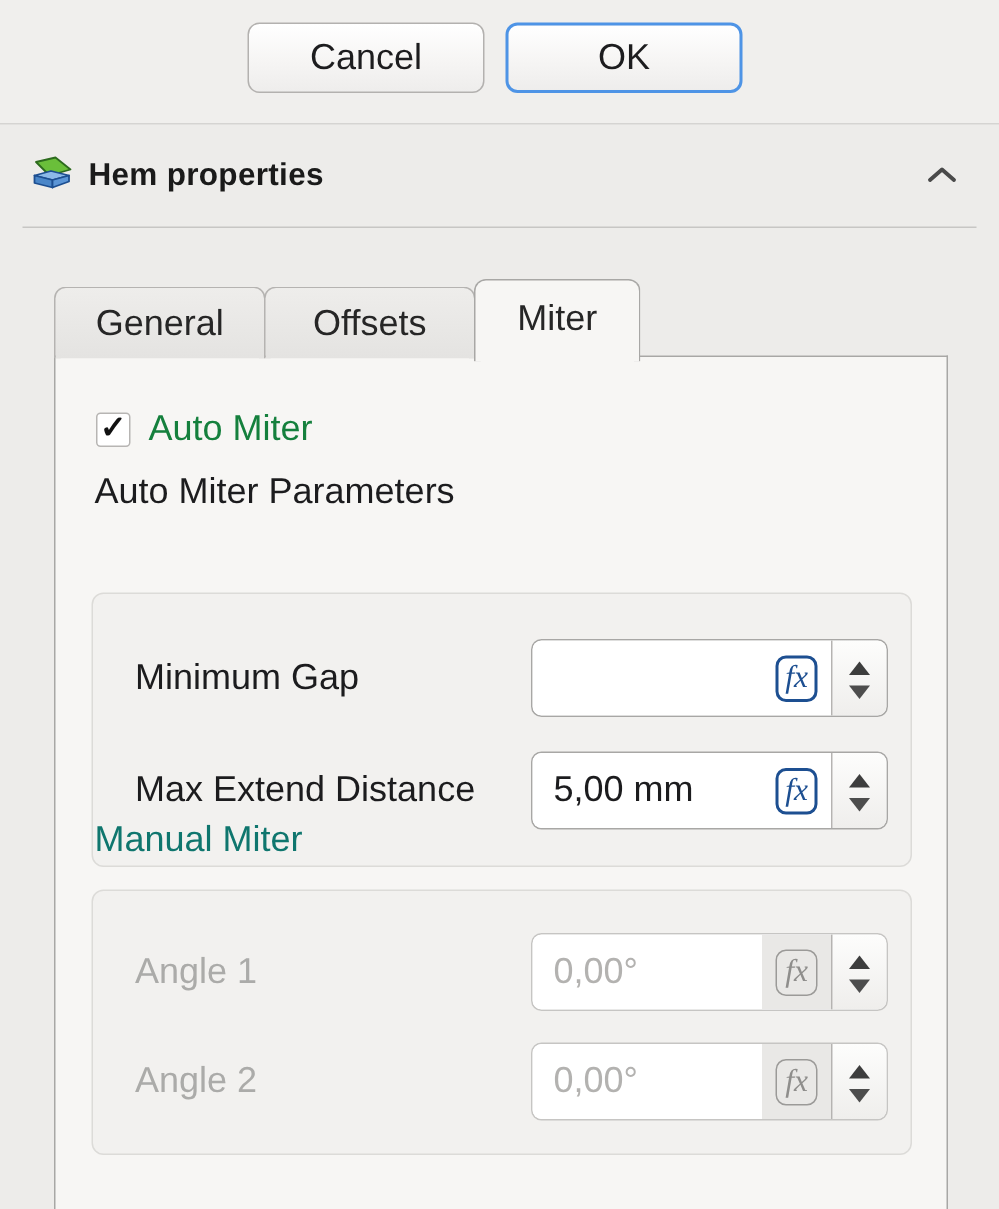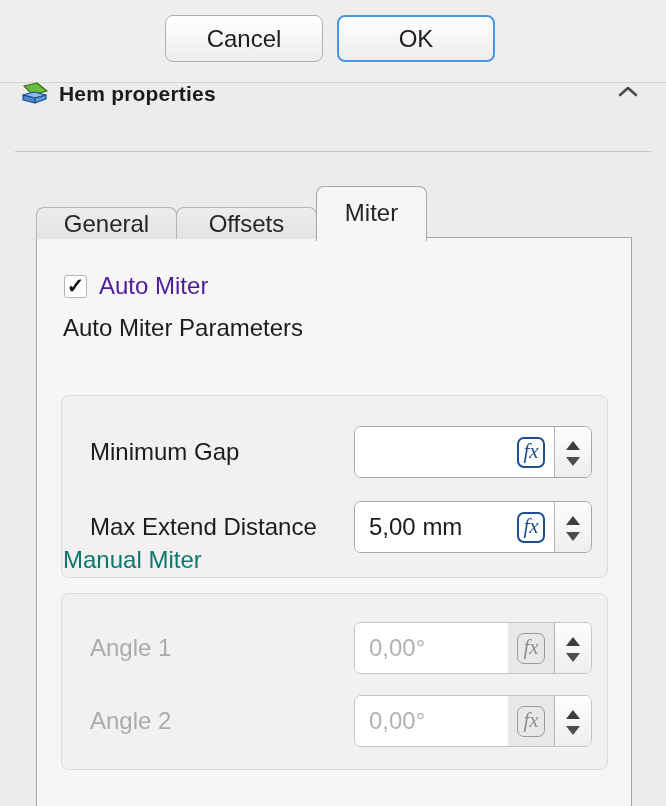--- a/index.html
+++ b/index.html
@@ -24,34 +24,34 @@
     display:flex;align-items:center;justify-content:center;
     box-sizing:border-box;cursor:default;
     font-family:"Liberation Sans", sans-serif;
   }
   .btn.cancel{left:165px;border:1.5px solid #b3b1af;}
   .btn.ok{left:337px;border:2px solid #4e94e6;}
 
   
   .section-header{
     position:absolute;top:82px;left:0;right:0;height:69px;
-    display:flex;padding:0 24px 0 20px;box-sizing:border-box;
+    display:flex;align-items:center;padding:0 24px 0 20px;box-sizing:border-box;
   }
   .hem-icon{width:28px;height:25px;margin-right:11px;display:inline-flex;}
   .section-title{font-size:21px;font-weight:bold;color:#1a1a1a;letter-spacing:.2px;}
   .chevron{margin-left:auto;display:inline-flex;padding:4px;}
   .section-divider{
     position:absolute;top:151px;left:15px;right:15px;height:0;
     border-top:1.5px solid #c7c6c4;
   }
 
   
   .tabs{position:absolute;left:36px;top:184px;height:55px;display:flex;align-items:flex-end;z-index:3;}
   .tab{
-    box-sizing:border-box;height:32px;
+    box-sizing:border-box;height:48px;
     border:1.5px solid #b5b3b1;border-bottom:none;
     border-radius:8px 8px 0 0;
     background:linear-gradient(180deg,#eeedeb 0%,#e4e3e1 100%);
     display:flex;align-items:center;justify-content:center;
     font-size:24px;color:#262626;margin-right:0px;
   }
   .tab + .tab{margin-left:-1px;}
   .tab.t1,.tab.t2{width:141px;}
   .tab.t3{width:111px;}
   .tab.active{
@@ -69,21 +69,21 @@
     z-index:1;
   }
 
   .check-row{position:absolute;left:27px;top:34px;display:flex;align-items:center;}
   .checkbox{
     width:23px;height:23px;box-sizing:border-box;background:#ffffff;
     border:1.5px solid #b7b5b3;border-radius:3px;
     display:flex;align-items:center;justify-content:center;
   }
   .checkbox .mark{font-size:21px;font-weight:600;color:#111;line-height:1;transform:translateY(-1px);}
-  .check-label{margin-left:12px;font-size:24px;color:#4c1d95;}
+  .check-label{margin-left:12px;font-size:24px;color:#15803d;}
 
   .group-heading{position:absolute;left:26px;font-size:24px;color:#1c1c1e;}
   .group-heading.disabled{color:#0f766e;}
   .gh-auto{top:76px;}
   .gh-manual{top:308px;}
 
   .group{
     position:absolute;left:24px;width:547px;box-sizing:border-box;
     background:#f2f1ef;border:1.5px solid #dcdbd8;border-radius:8px;
   }

